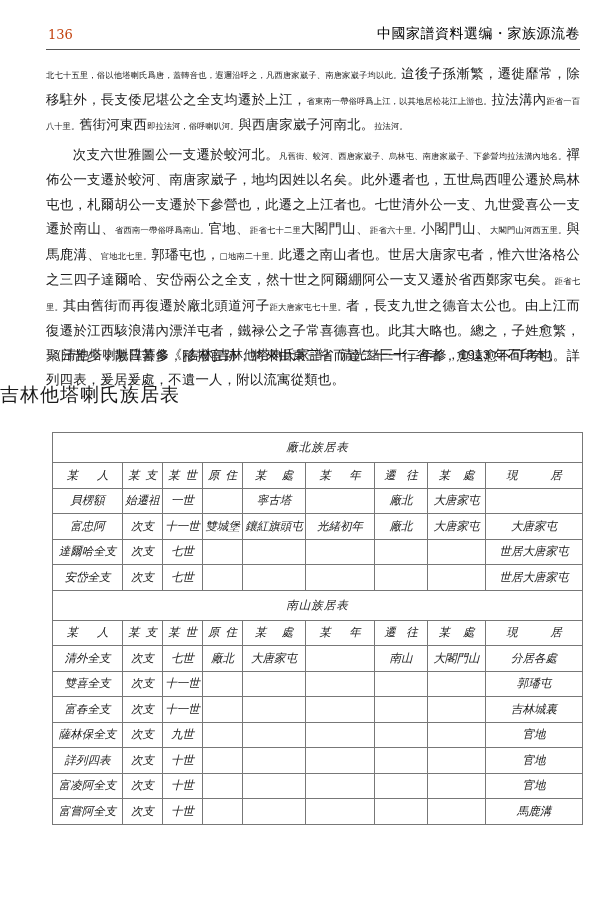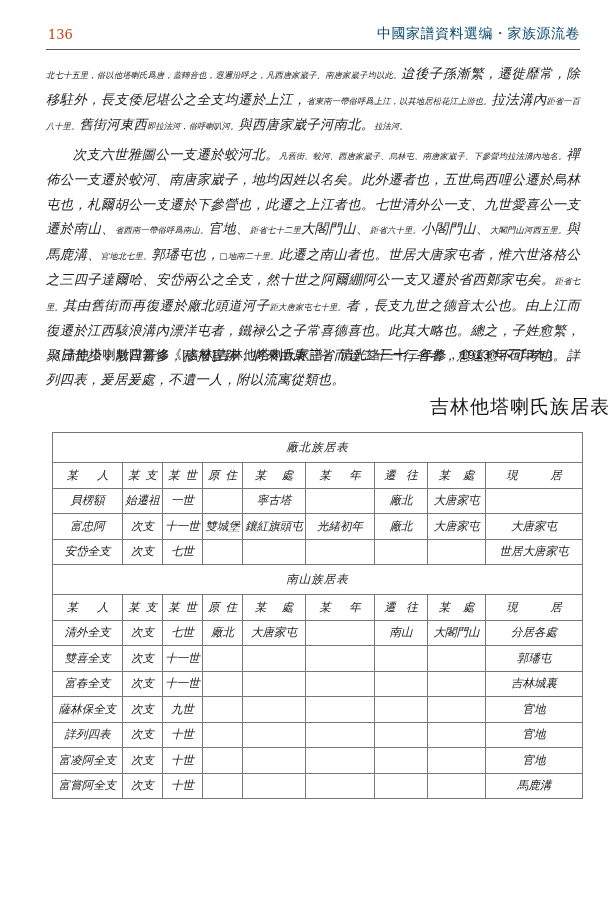--- a/index.html
+++ b/index.html
@@ -7,43 +7,42 @@
     width: 610px; height: 909px; position: relative; overflow: hidden;
     font-family: "DejaVu Serif", "Liberation Serif", serif;
     color: #1a1a1a;
   }
   .page-number {
     position: absolute; left: 48px; top: 27px;
     font-size: 13px; color: #c2410c;
   }
   .running-head {
     position: absolute; right: 30px; top: 25px;
-    font-size: 14px; letter-spacing: 0.5px; color: #0c4a6e;
+    font-size: 14px; letter-spacing: 0.5px; color: #000000;
   }
   .header-rule {
     position: absolute; left: 46px; right: 30px; top: 49px;
     border-top: 1.5px solid #555;
   }
   .body-text {
     position: absolute; left: 46px; right: 30px; top: 62px;
     font-size: 13.4px; line-height: 24.5px; text-align: justify;
     letter-spacing: 0.2px;
-    font-style: italic;
   }
   .body-text p { margin: 0; }
   .body-text p.indent { text-indent: 2em; margin-top: 4px; }
   .note { font-size: 8.3px; letter-spacing: 0; }
   .source-citation {
     position: absolute; left: 0; right: 0; top: 346px;
     text-align: center; font-size: 13px; letter-spacing: 0.3px;
     font-family: Liberation Sans, sans-serif;
   }
   .table-title {
     position: absolute; left: 0; right: 0; top: 382px;
-    text-align: right; font-size: 19px; letter-spacing: 1px; margin-top: 12px;
+    text-align: left; font-size: 19px; letter-spacing: 1px;
   }
   table.residence {
     position: absolute; left: 52px; top: 432px; width: 530px;
     border-collapse: collapse; border: 1.6px solid #333;
     font-size: 11.5px; table-layout: fixed; font-style: italic;
   }
   table.residence td {
     border: 1px solid #777; height: 24.5px; padding: 0;
     text-align: center; vertical-align: middle; white-space: nowrap;
     overflow: hidden;
@@ -157,20 +156,31 @@
         <td>次支</td>
         <td>十一世</td>
         <td>雙城堡</td>
         <td>鑲紅旗頭屯</td>
         <td>光緒初年</td>
         <td>廠北</td>
         <td>大唐家屯</td>
         <td>大唐家屯</td>
       </tr>
       <tr>
+        <td>達爾哈全支</td>
+        <td>次支</td>
+        <td>七世</td>
+        <td></td>
+        <td></td>
+        <td></td>
+        <td></td>
+        <td></td>
+        <td>世居大唐家屯</td>
+      </tr>
+      <tr>
         <td>安岱全支</td>
         <td>次支</td>
         <td>七世</td>
         <td></td>
         <td></td>
         <td></td>
         <td></td>
         <td></td>
         <td>世居大唐家屯</td>
       </tr>

